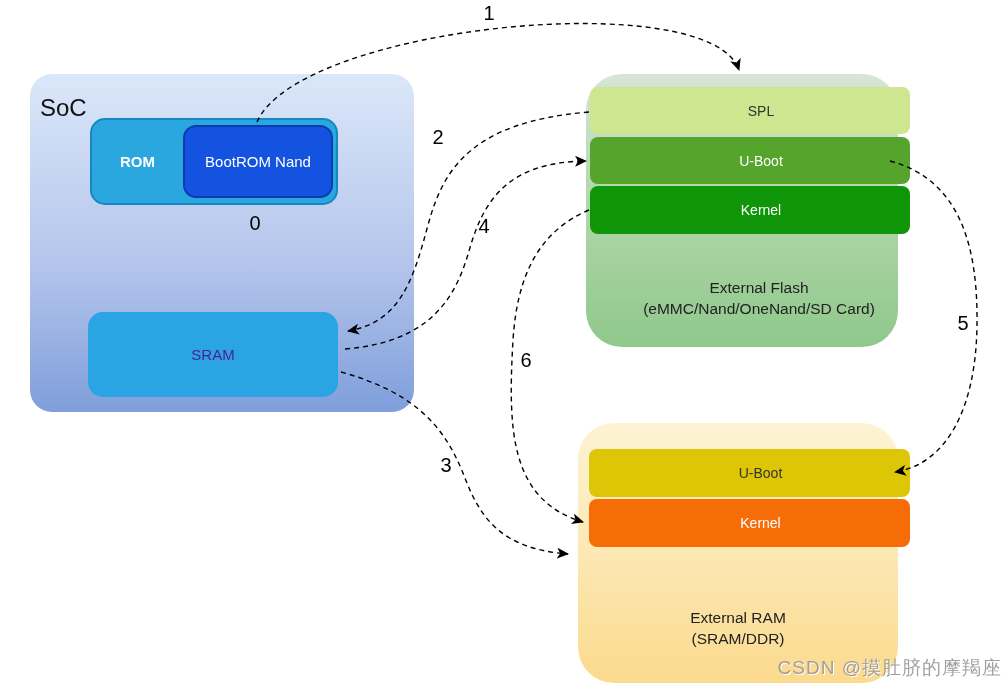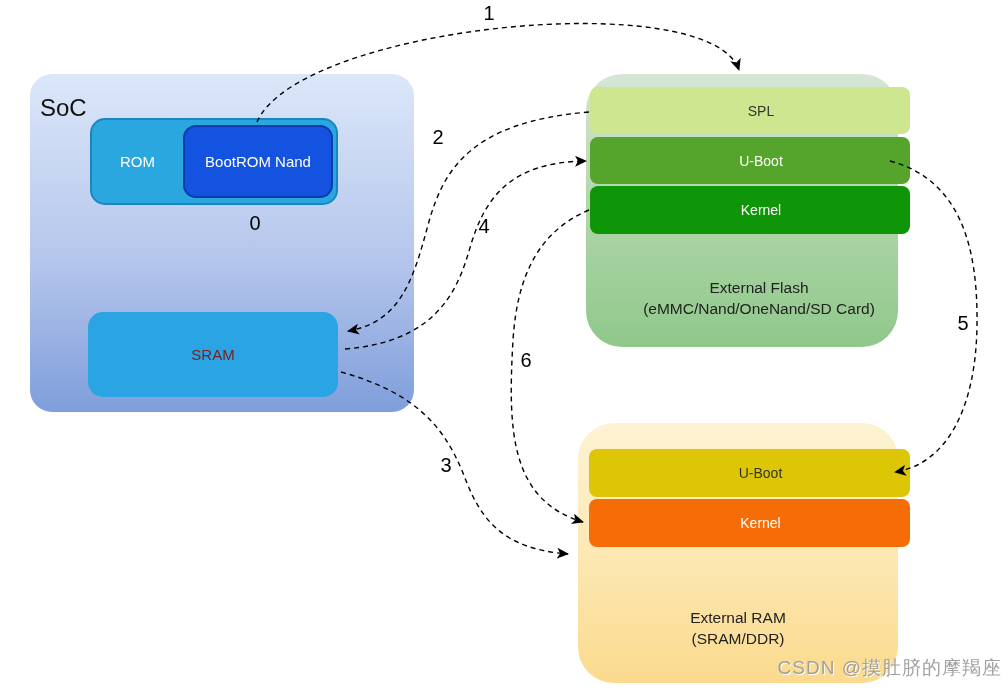--- a/index.html
+++ b/index.html
@@ -11,32 +11,32 @@
   .soc-box{
     position:absolute;left:30px;top:74px;width:384px;height:338px;border-radius:22px;
     background:linear-gradient(180deg,#dbe7f9 0%,#b5c6ec 55%,#7f9edb 100%);
   }
   .soc-title{position:absolute;left:10px;top:20px;font-size:24px;color:#111;}
   .rom-box{
     position:absolute;left:60px;top:44px;width:248px;height:87px;border-radius:15px;
     background:#2aa7df;border:2px solid #1787c2;box-sizing:border-box;
     display:flex;align-items:center;
   }
-  .rom-label{flex:1;text-align:center;color:#ffffff;font-size:15px;}
+  .rom-label{flex:1;text-align:center;color:#ffffff;font-size:15px;font-weight:bold;}
   .bootrom-box{
     width:150px;height:73px;margin-right:3px;border-radius:13px;
     background:#1453e0;border:2px solid #0b3cad;box-sizing:border-box;
     display:flex;align-items:center;justify-content:center;
   }
   .bootrom-box span{color:#ffffff;font-size:15px;}
   .sram-box{
     position:absolute;left:58px;top:238px;width:250px;height:85px;border-radius:15px;
     background:#2aa4e2;display:flex;align-items:center;justify-content:center;
   }
-  .sram-box span{color:#7f1d1d;font-size:15px;text-align:right;}
+  .sram-box span{color:#4c1d95;font-size:15px;text-align:right;}
   
   .flash-box{
     position:absolute;left:586px;top:74px;width:312px;height:273px;border-radius:36px;
     background:linear-gradient(180deg,#d7e5d6 0%,#b3d7ab 45%,#8fc88b 100%);
   }
   .bar{position:absolute;border-radius:8px;display:flex;align-items:center;justify-content:center;font-size:14px;padding-left:22px;}
   .spl-bar{left:4px;top:13px;width:298px;height:47px;background:#cde68f;color:#333;}
   .flash-uboot-bar{left:4px;top:63px;width:298px;height:47px;background:#55a42b;color:#ffffff;}
   .flash-kernel-bar{left:4px;top:112px;width:298px;height:48px;background:#0e9508;color:#ffffff;}
   .box-name{position:absolute;left:0;width:100%;text-align:center;font-size:15.5px;line-height:21px;color:#222;}

